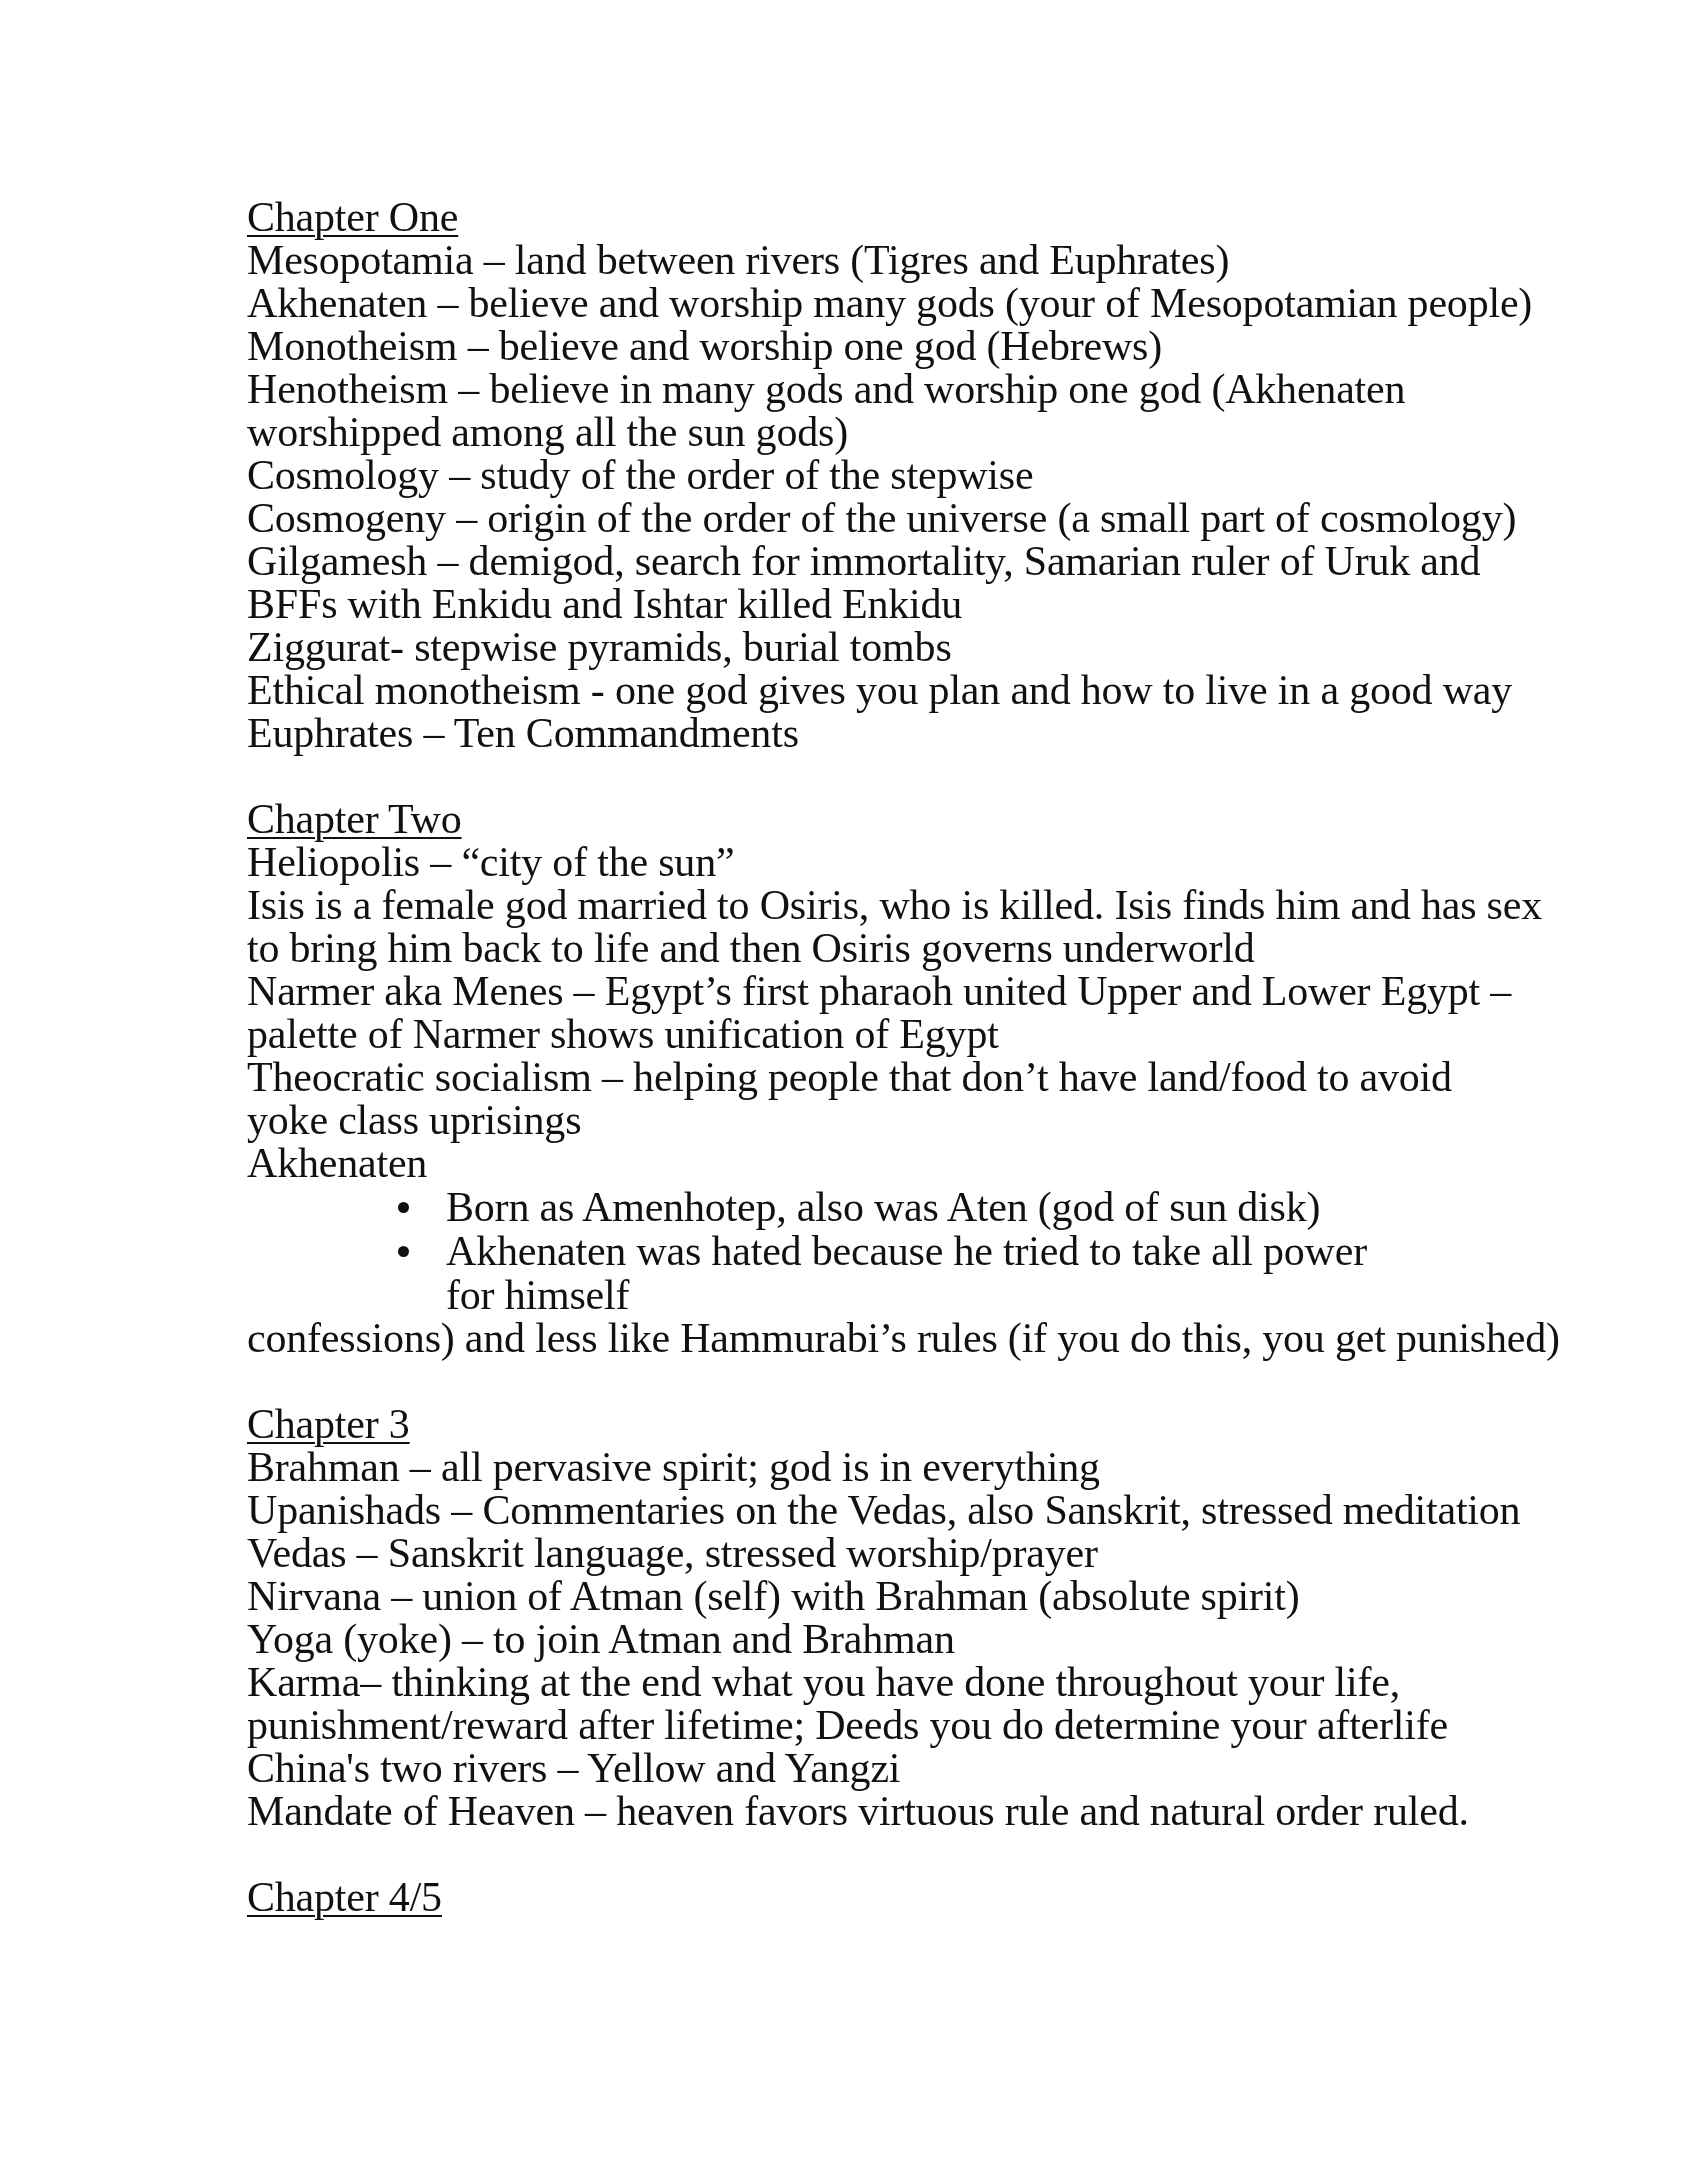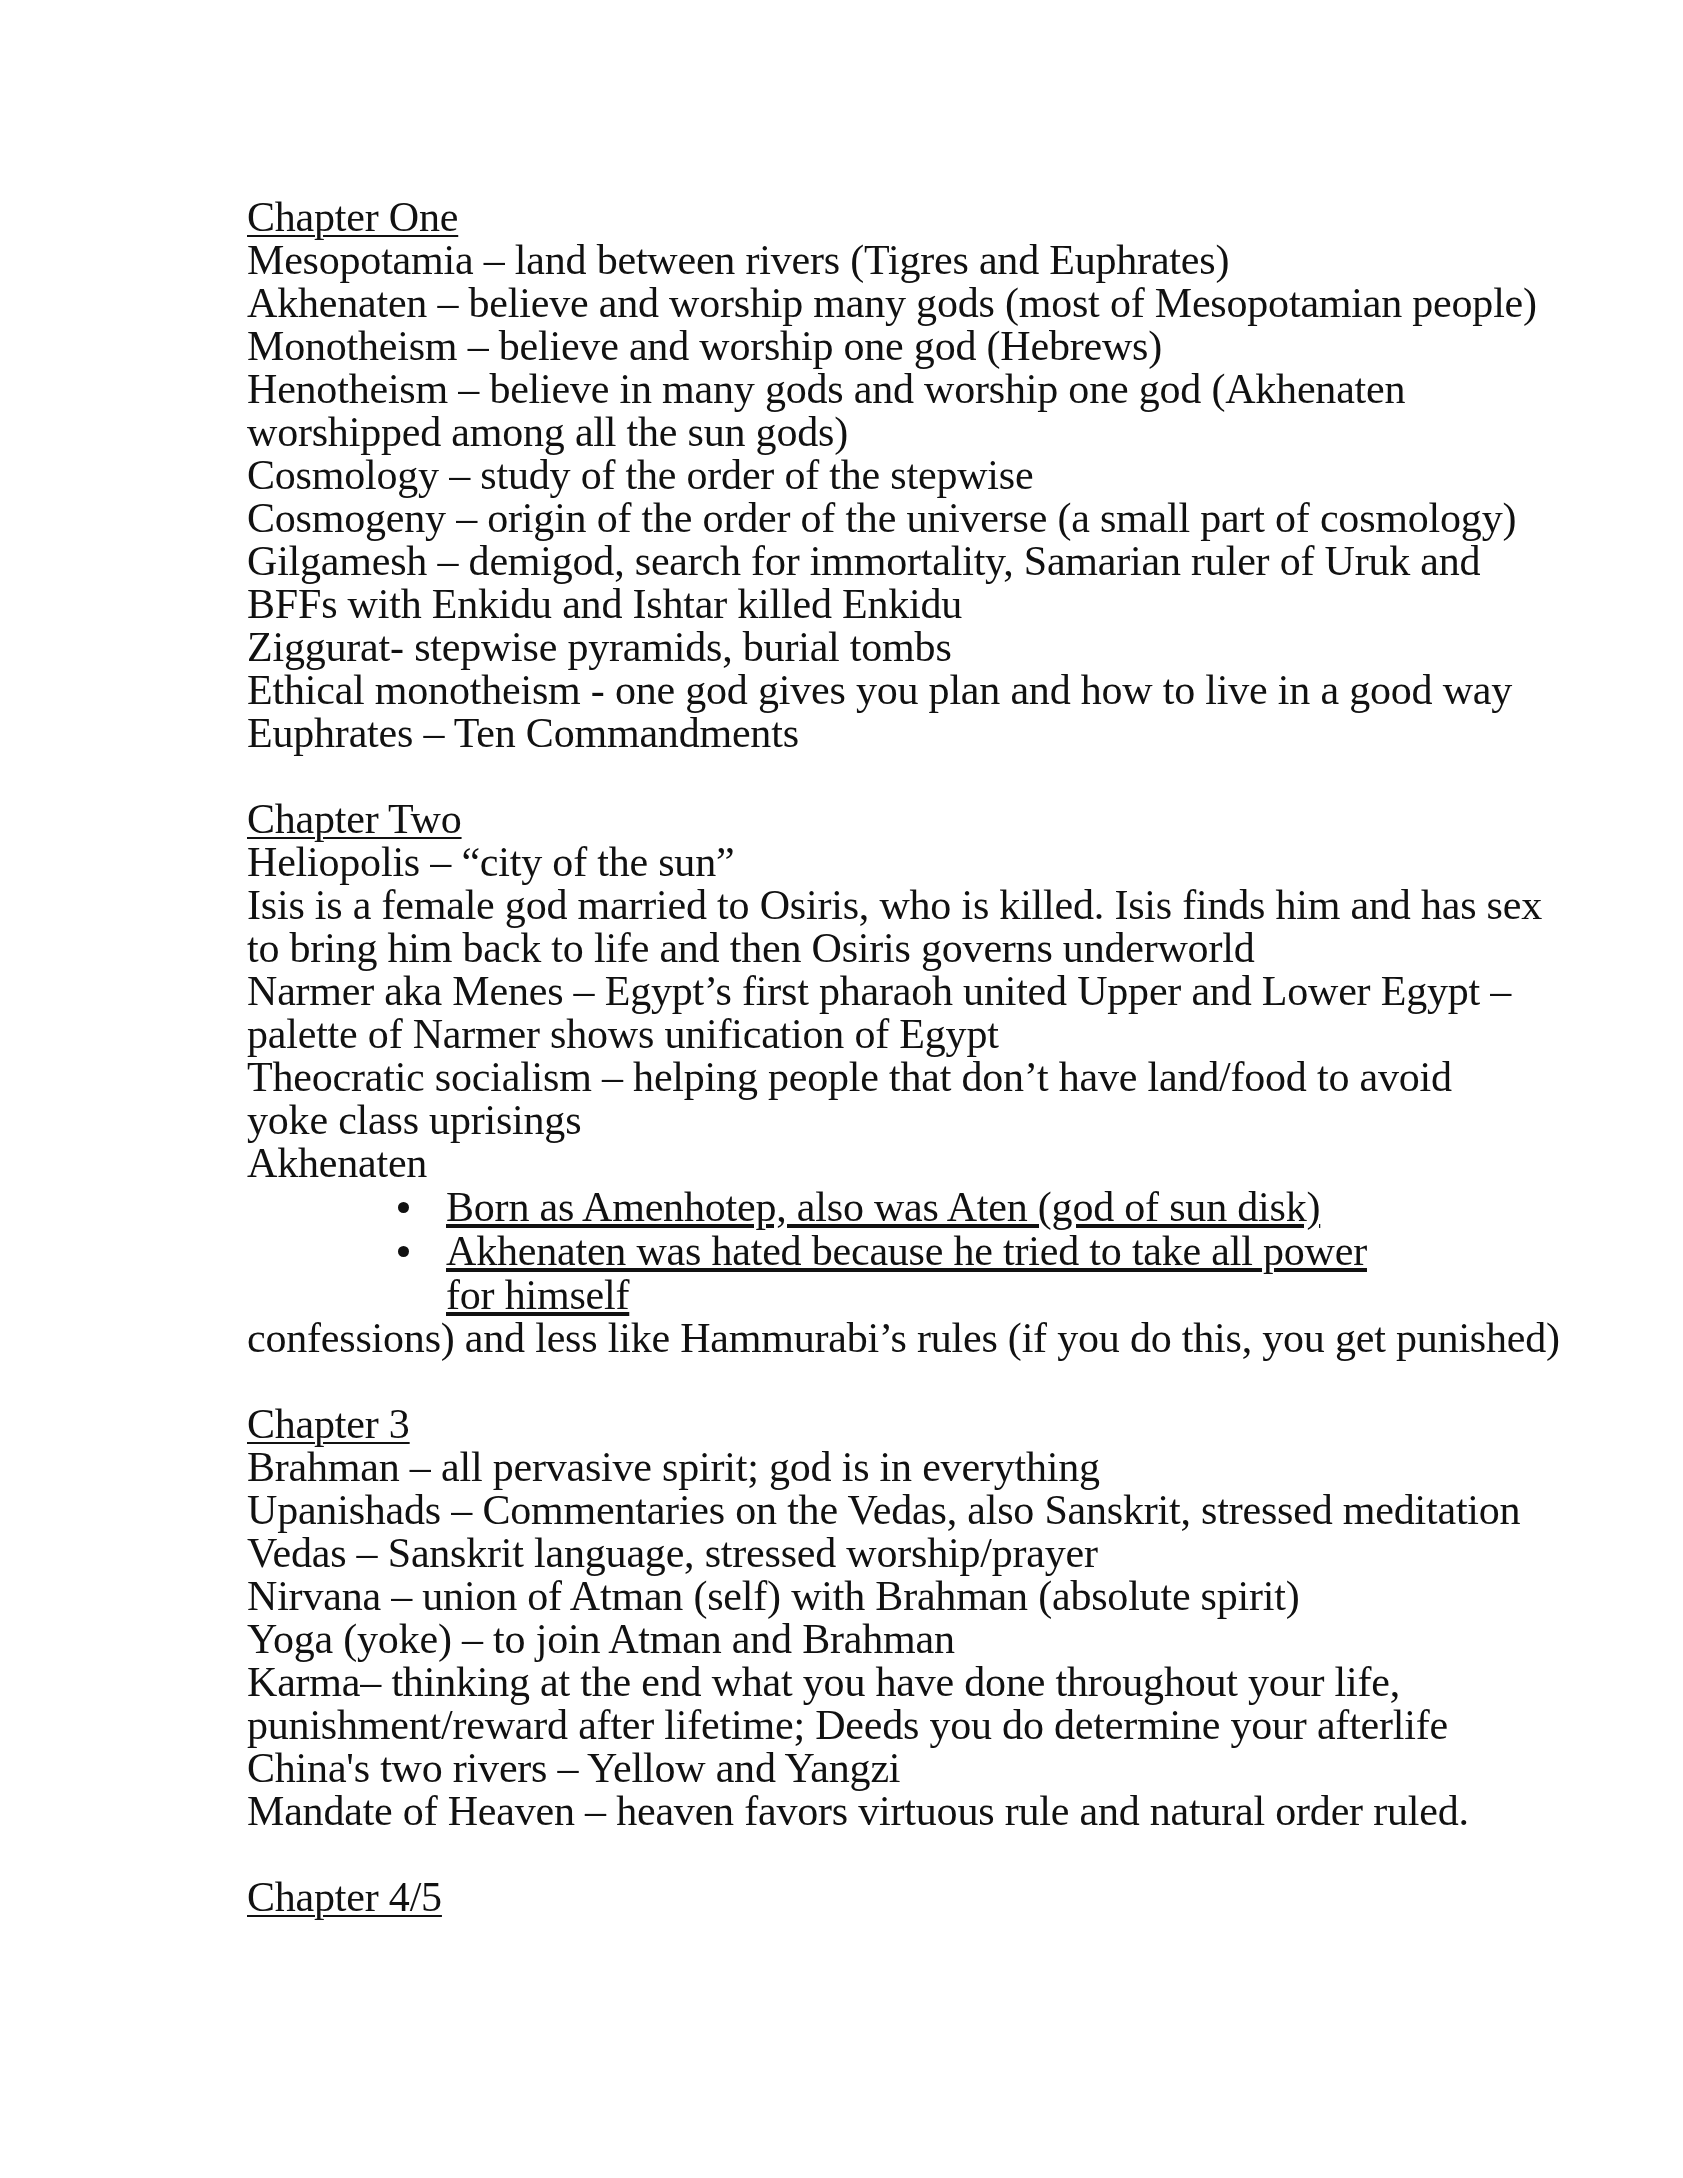--- a/index.html
+++ b/index.html
@@ -10,36 +10,36 @@
   }
   .page {
     position: absolute; left: 247px; top: 196px; width: 1208px;
     font-size: 42px; line-height: 43px; letter-spacing: -0.2px;
   }
   .line { white-space: nowrap; }
   .heading { text-decoration: underline; text-decoration-thickness: 2px; text-underline-offset: 4px; }
   .term { font-weight: normal; }
   .gap { height: 43px; }
   .bullets { margin: 0; padding: 0; list-style: none; }
-  .bullets li { position: relative; padding-left: 199px; line-height: 44px; text-decoration: underline; }
+  .bullets li { position: relative; padding-left: 199px; line-height: 44px; }
   .bullets li .dot {
     position: absolute; left: 151px; top: 17px; width: 11px; height: 11px;
     border-radius: 50%; background: #111;
   }
   .bullets li .txt { display: block; width: 931px; white-space: normal; }
 </style>
 </head>
 <body>
 
 <div class="page">
 
   <section>
     <div class="line heading">Chapter One</div>
     <div class="line"><span class="term">Mesopotamia</span><span> – </span><span>land between rivers (Tigres and Euphrates)</span></div>
-    <div class="line"><span class="term">Akhenaten</span><span> – </span><span>believe and worship many gods (most of Mesopotamian people)</span></div>
+    <div class="line"><span class="term">Akhenaten</span><span> – </span><span>believe and worship many gods (your of Mesopotamian people)</span></div>
     <div class="line"><span class="term">Monotheism</span><span> – </span><span>believe and worship one god (Hebrews)</span></div>
     <div class="line"><span class="term">Henotheism</span><span> – </span><span>believe in many gods and worship one god (Akhenaten</span></div>
     <div class="line">worshipped among all the sun gods)</div>
     <div class="line"><span class="term">Cosmology</span><span> – </span><span>study of the order of the stepwise</span></div>
     <div class="line"><span class="term">Cosmogeny</span><span> – </span><span>origin of the order of the universe (a small part of cosmology)</span></div>
     <div class="line"><span class="term">Gilgamesh</span><span> – </span><span>demigod, search for immortality, Samarian ruler of Uruk and</span></div>
     <div class="line">BFFs with Enkidu and Ishtar killed Enkidu</div>
     <div class="line"><span class="term">Ziggurat</span><span>- </span><span>stepwise pyramids, burial tombs</span></div>
     <div class="line"><span class="term">Ethical monotheism</span><span> - </span><span>one god gives you plan and how to live in a good way</span></div>
     <div class="line"><span class="term">Euphrates</span><span> – </span><span>Ten Commandments</span></div>

